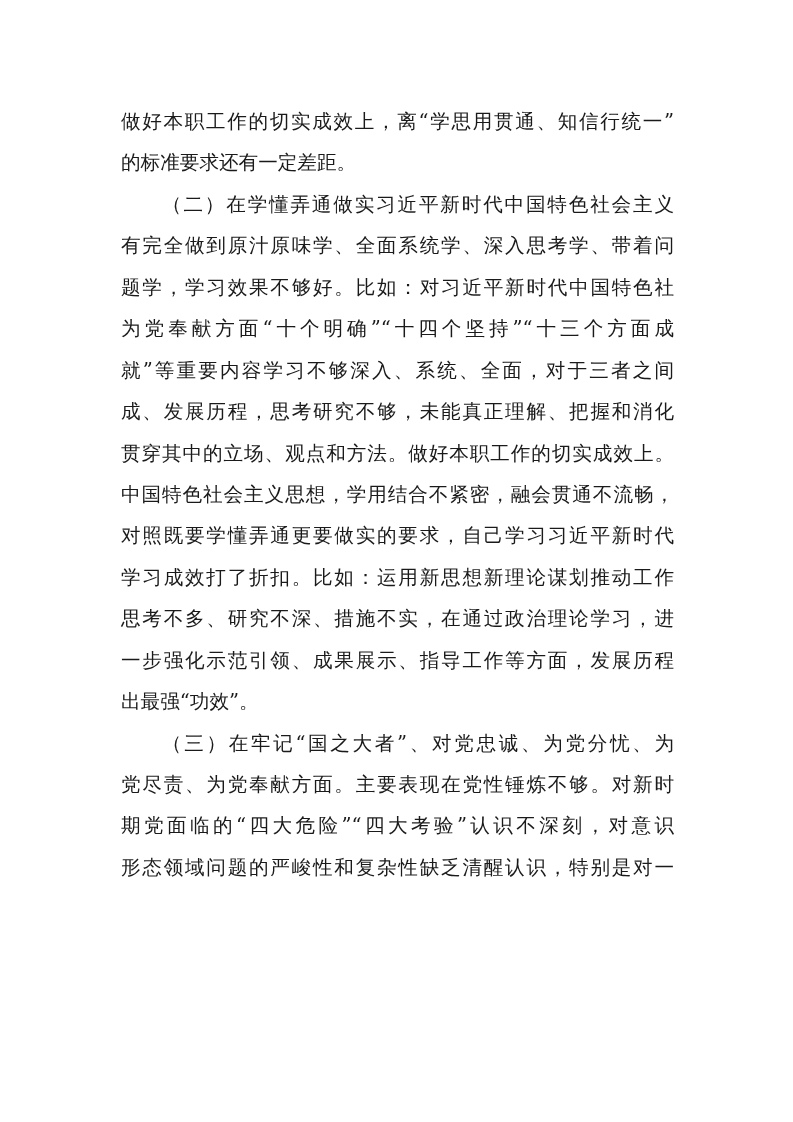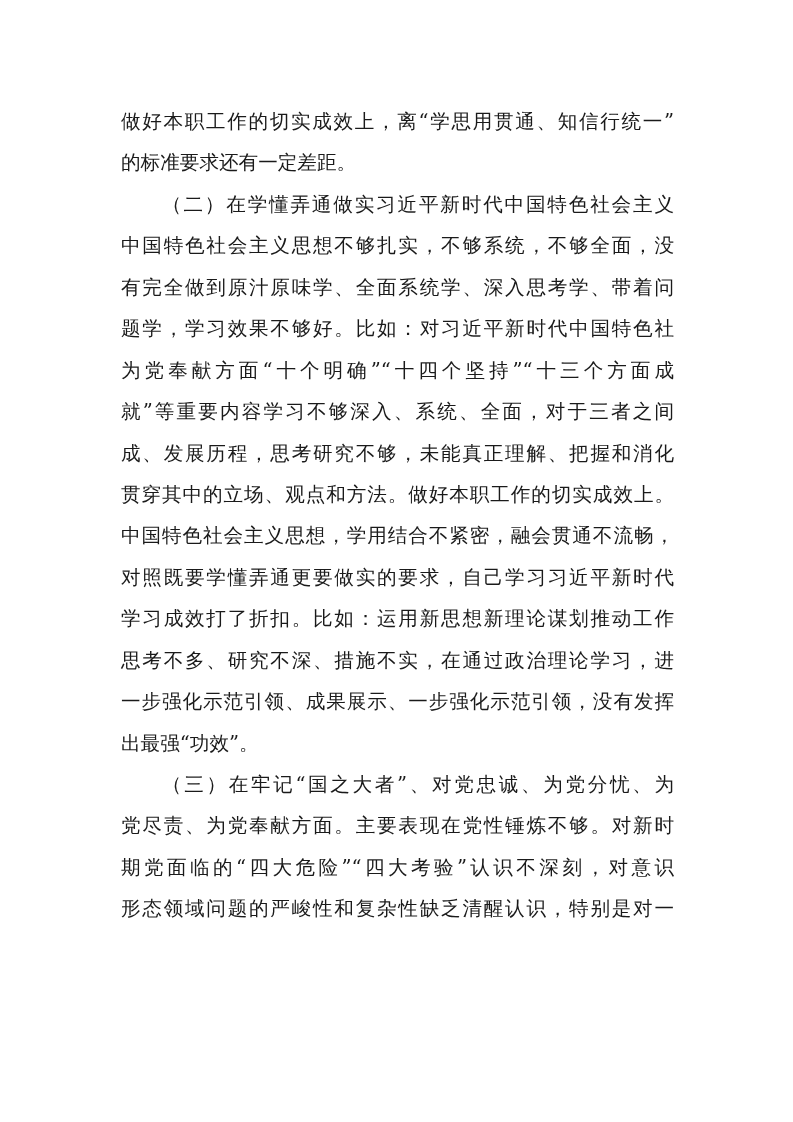--- a/index.html
+++ b/index.html
@@ -18,31 +18,30 @@
   .line.indent { padding-left: 41px; }
 </style>
 </head>
 <body>
 
 <div class="page">
   <div class="content">
     <div class="line">做好本职工作的切实成效上，离“学思用贯通、知信行统一”</div>
     <div class="line last">的标准要求还有一定差距。</div>
     <div class="line indent">（二）在学懂弄通做实习近平新时代中国特色社会主义</div>
-    <div class="line">中国特色社会主义思想不够扎实，不够系统，不够全面，没</div>
     <div class="line">有完全做到原汁原味学、全面系统学、深入思考学、带着问</div>
     <div class="line">题学，学习效果不够好。比如：对习近平新时代中国特色社</div>
     <div class="line">为党奉献方面“十个明确”“十四个坚持”“十三个方面成</div>
     <div class="line">就”等重要内容学习不够深入、系统、全面，对于三者之间</div>
     <div class="line">成、发展历程，思考研究不够，未能真正理解、把握和消化</div>
     <div class="line">贯穿其中的立场、观点和方法。做好本职工作的切实成效上。</div>
     <div class="line">中国特色社会主义思想，学用结合不紧密，融会贯通不流畅，</div>
     <div class="line">对照既要学懂弄通更要做实的要求，自己学习习近平新时代</div>
     <div class="line">学习成效打了折扣。比如：运用新思想新理论谋划推动工作</div>
     <div class="line">思考不多、研究不深、措施不实，在通过政治理论学习，进</div>
-    <div class="line">一步强化示范引领、成果展示、一步强化示范引领，没有发挥</div>
+    <div class="line">一步强化示范引领、成果展示、指导工作等方面，发展历程</div>
     <div class="line last">出最强“功效”。</div>
     <div class="line indent">（三）在牢记“国之大者”、对党忠诚、为党分忧、为</div>
     <div class="line">党尽责、为党奉献方面。主要表现在党性锤炼不够。对新时</div>
     <div class="line">期党面临的“四大危险”“四大考验”认识不深刻，对意识</div>
     <div class="line">形态领域问题的严峻性和复杂性缺乏清醒认识，特别是对一</div>
   </div>
 </div>
 
 </body></html>

